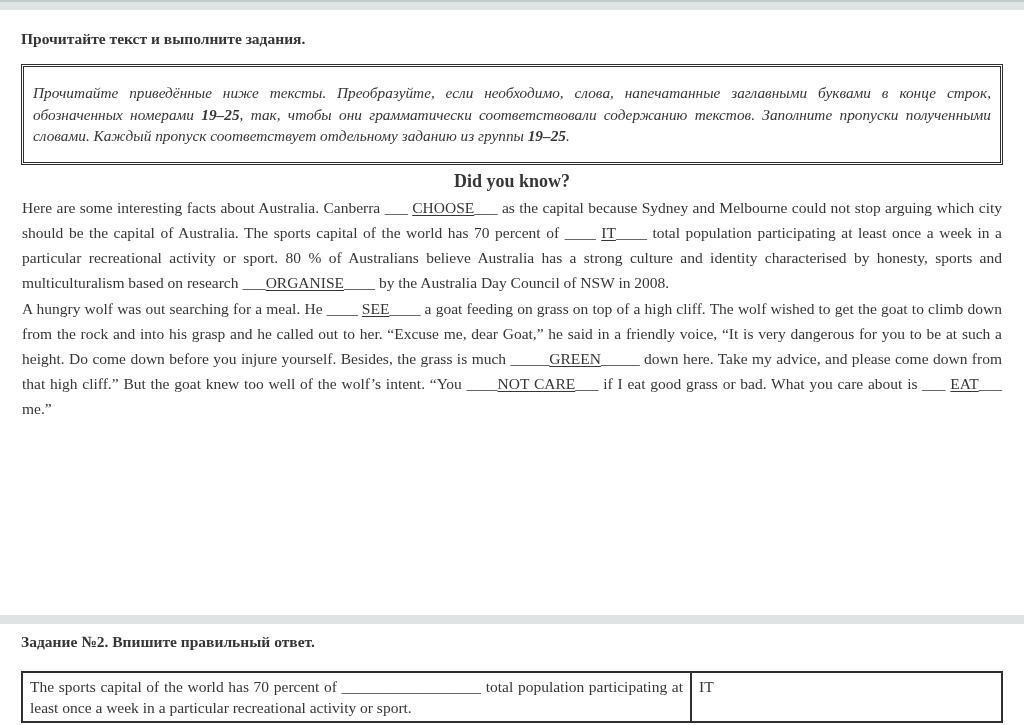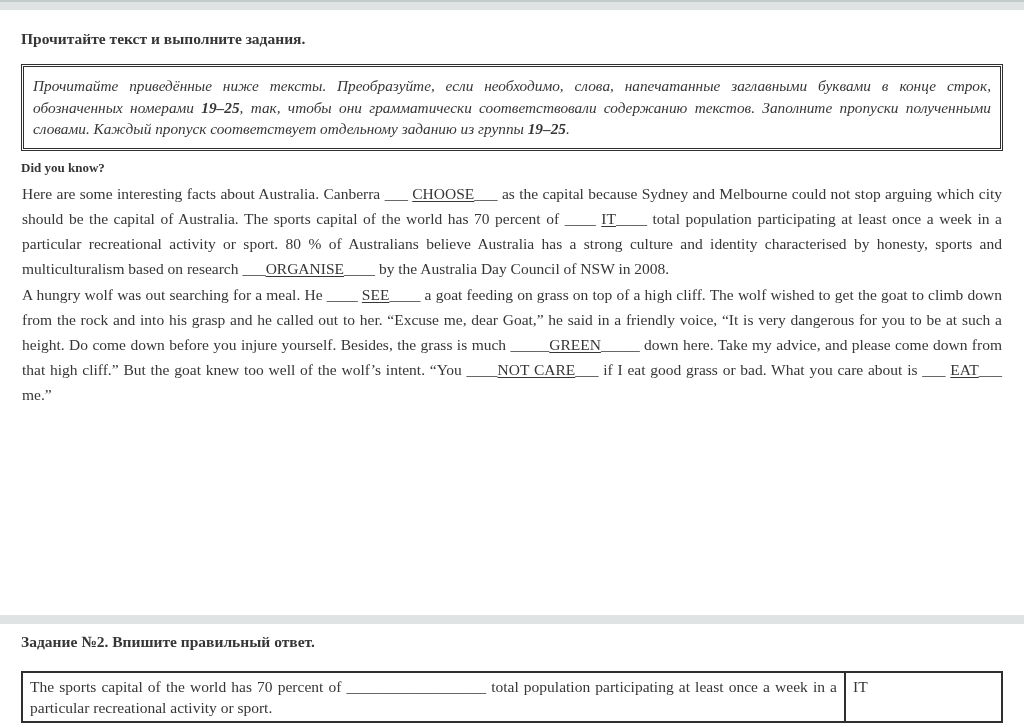--- a/index.html
+++ b/index.html
@@ -10,34 +10,34 @@
   html,body{margin:0;padding:0;}
   body{
     width:1024px;height:725px;overflow:hidden;background:#ffffff;
     color:var(--text);
     font-family:"Liberation Serif","DejaVu Serif",serif;
   }
   .top-band{height:10px;background:var(--top-band);border-top:2px solid var(--top-band-edge);}
   .card{padding-left:21px;padding-right:21px;}
   .card1{height:605px;padding-top:19px;overflow:hidden;}
   .section-heading{font-size:15.5px;font-weight:bold;margin:0 0 16px 0;line-height:19px;color:var(--text);}
-  .instruction-box{border:3px double var(--border);padding:8px 9px;margin:0 0 4px 0;background:#ffffff;}
+  .instruction-box{border:3px double var(--border);padding:15px 9px;margin:0 0 4px 0;background:#ffffff;}
   .instruction-text{margin:0;font-style:italic;font-size:15.3px;line-height:21.5px;text-align:justify;}
-  .text-heading{font-size:13px;font-weight:bold;margin:0;line-height:25px;}
+  .text-heading{font-size:18px;font-weight:bold;margin:0;line-height:25px;text-align:center;}
   .body-text{margin:1px;font-size:15.5px;line-height:25px;text-align:justify;}
   .u{text-decoration:underline;text-underline-offset:2px;}
   .b{font-weight:bold;}
   .divider-band{height:9px;background:var(--divider);}
   .card2{height:237px;padding-top:8px;overflow:hidden;}
   .task-table{border-collapse:collapse;width:100%;margin-top:20px;table-layout:fixed;}
   .task-table td{
     border:2px solid var(--border);font-size:15.5px;line-height:21px;
     padding:3px 7px;vertical-align:top;
   }
-  td.q-cell{width:823px;text-align:justify;}
+  td.q-cell{width:669px;text-align:justify;}
   td.k-cell{}
   .answer-box{margin-top:55px;width:253px;height:30px;background:var(--answer-box);border:none;}
 </style>
 </head>
 <body>
 
 <div class="top-band"></div>
 
 <div class="card card1">
   <h1 class="section-heading">Прочитайте текст и выполните задания.</h1>

